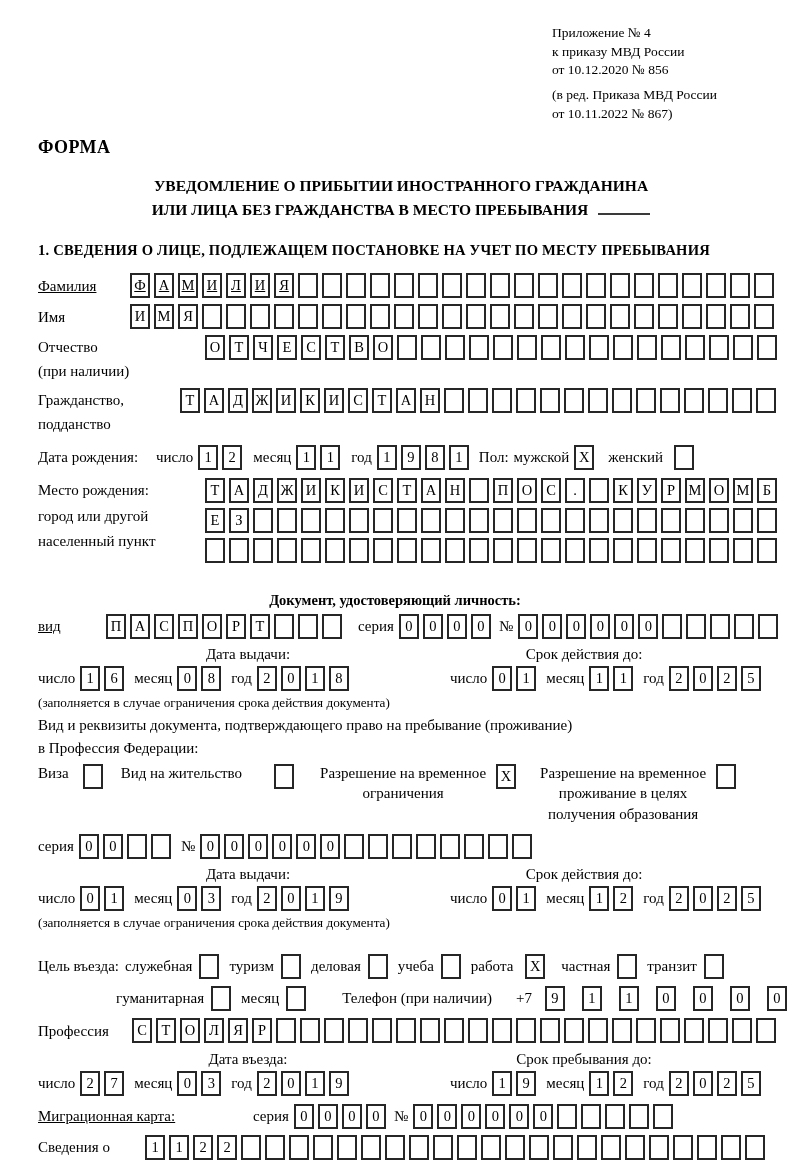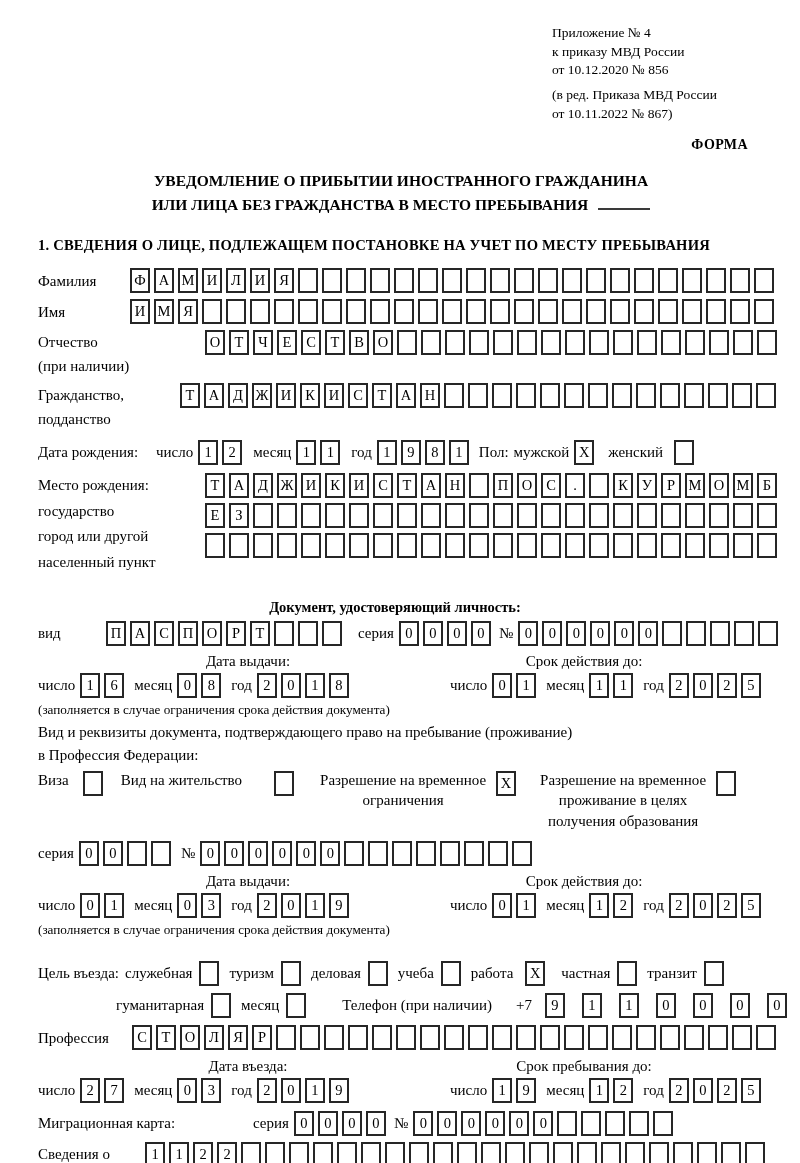--- a/index.html
+++ b/index.html
@@ -7,21 +7,21 @@
   body {
     width:800px; height:1163px; overflow:hidden;
     background:#ffffff; color:#000;
     font-family:"Liberation Serif","DejaVu Serif",serif;
   }
   .page { padding:24px 8px 8px 38px; }
 
   
   .appendix { margin-left:auto; margin-right:32px; width:208px; font-size:13.5px; line-height:1.38; }
   .appendix .gap { height:6px; }
-  .forma { text-align:right; padding-right:44px; font-weight:bold; font-size:14px; margin-top:14px; letter-spacing:.4px; }
+  .forma { text-align:left; padding-right:44px; font-weight:bold; font-size:18px; margin-top:14px; letter-spacing:.4px; }
 
   .title { text-align:center; font-weight:bold; font-size:15.5px; line-height:1.55; margin-top:16px; padding-right:28px; }
   .title-underline { display:inline-block; width:52px; border-bottom:2px solid #3a3a3a; margin-left:10px; }
 
   .sec-heading { font-weight:bold; font-size:14.6px; margin-top:20px; letter-spacing:.2px; }
 
   
   .frow { display:flex; align-items:flex-start; margin-top:5px; }
   .flabel { font-size:15px; line-height:26px; flex:none; }
   .lblcol { flex:none; font-size:15px; line-height:24px; }
@@ -49,21 +49,21 @@
   .dgroup-right { margin-left:24px; }
   .dlab { font-size:15px; margin:0 5px 0 0; }
   .dgroup .cells { margin-right:6px; }
 
   .note-right { padding-right:40px; font-size:13.2px; margin-top:4px; }
   .plain { font-size:15px; margin-top:6px; }
 
   
   .doc-heading { text-align:center; font-weight:bold; font-size:14.5px; margin-top:24px; padding-right:40px; }
   .vid-row { display:flex; align-items:center; margin-top:5px; }
-  .vid-row .flabel { line-height:25px; }
+  .vid-row .flabel { line-height:25px;text-decoration:underline; }
 
   
   .opts { display:flex; align-items:flex-start; margin-top:6px; }
   .opt { display:flex; align-items:flex-start; }
   .opt-text { font-size:15px; line-height:1.35; text-align:center; }
   .opt .cell { margin-left:10px; margin-top:1px; }
 
   
   .purpose-row { display:flex; align-items:center; margin-top:23px; }
   .purpose-row .t { font-size:15px; flex:none; }
@@ -88,21 +88,21 @@
 
   <div class="forma">ФОРМА</div>
 
   <div class="title">
     <div>УВЕДОМЛЕНИЕ О ПРИБЫТИИ ИНОСТРАННОГО ГРАЖДАНИНА</div>
     <div><span>ИЛИ ЛИЦА БЕЗ ГРАЖДАНСТВА В МЕСТО ПРЕБЫВАНИЯ</span><span class="title-underline"></span></div>
   </div>
 
   <div class="sec-heading">1. СВЕДЕНИЯ О ЛИЦЕ, ПОДЛЕЖАЩЕМ ПОСТАНОВКЕ НА УЧЕТ ПО МЕСТУ ПРЕБЫВАНИЯ</div>
 
-  <div class="frow" style="margin-top:14px;">
+  <div class="frow" style="margin-top:14px;text-decoration:underline;">
     <div class="flabel w-sur">Фамилия</div>
     <div class="cells">
         <span class="cell">Ф</span>
         <span class="cell">А</span>
         <span class="cell">М</span>
         <span class="cell">И</span>
         <span class="cell">Л</span>
         <span class="cell">И</span>
         <span class="cell">Я</span>
         <span class="cell"></span>
@@ -254,21 +254,20 @@
       </span>
     <span class="dlab" style="margin-left:10px;">женский</span>
     <span class="cells" style="margin-left:6px;">
         <span class="cell"></span>
       </span>
   </div>
 
   <div class="frow" style="margin-top:8px;">
     <div class="lblcol w-bpl" style="line-height:25.5px;">
       <div>Место рождения:</div>
-      <div>государство</div>
       <div>город или другой</div>
       <div>населенный пункт</div>
     </div>
     <div class="cellrows">
       <div class="cells">
           <span class="cell">Т</span>
           <span class="cell">А</span>
           <span class="cell">Д</span>
           <span class="cell">Ж</span>
           <span class="cell">И</span>

